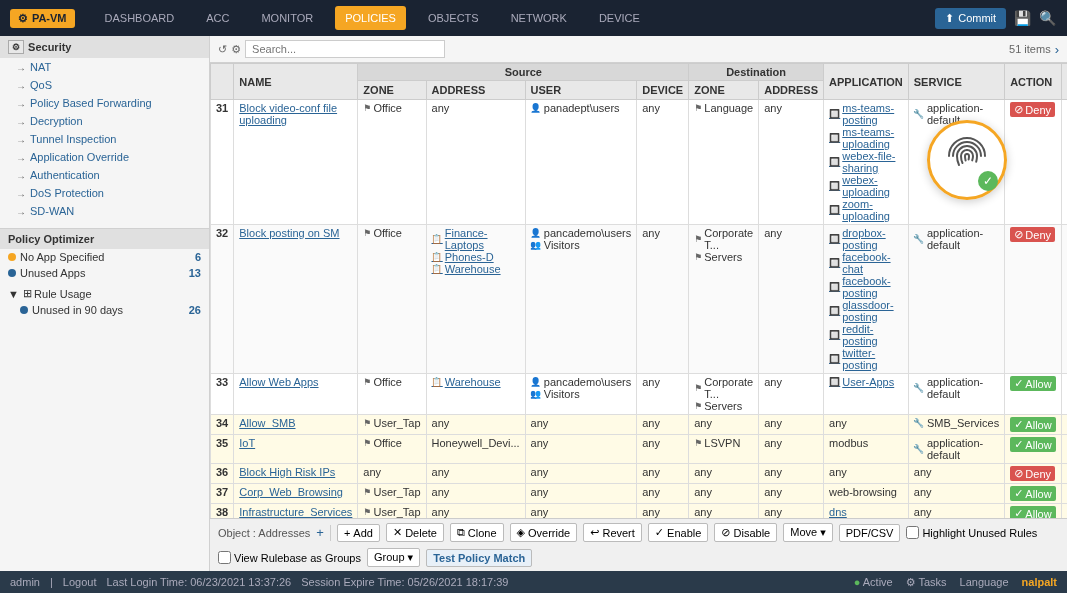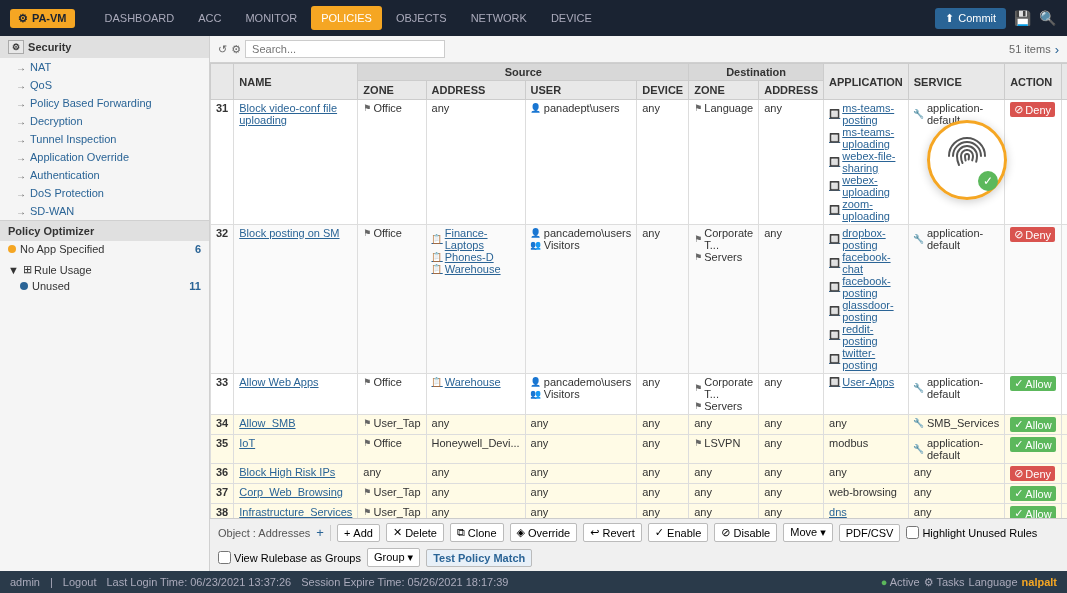--- a/index.html
+++ b/index.html
@@ -20,21 +20,21 @@
       font-weight: bold;
       font-size: 12px;
       padding: 3px 8px;
       border-radius: 3px;
       display: flex;
       align-items: center;
       gap: 4px;
     }
     .nav-items {
       display: flex;
-      gap: 4px;
+      gap: 12px;
       flex: 1;
     }
     .nav-item {
       color: #aab;
       padding: 6px 10px;
       cursor: pointer;
       font-size: 11px;
       border-radius: 2px;
     }
     .nav-item.active {
@@ -94,20 +94,21 @@
       color: #2a6496;
       cursor: pointer;
       display: flex;
       align-items: center;
       gap: 4px;
       font-size: 11px;
     }
     .sidebar-item .icon { color: #666; font-size: 10px; }
 
     .policy-optimizer {
+      margin-top: 8px;
       border-top: 1px solid #d0d0d0;
     }
     .po-title {
       background: #e0e0e0;
       padding: 4px 8px;
       font-weight: bold;
       font-size: 11px;
       color: #333;
     }
     .po-item {
@@ -385,35 +386,42 @@
         <div class="po-title">
           <span>Policy Optimizer</span>
         </div>
         <div class="po-item">
           <div class="po-item-left">
             <span class="dot-orange"></span>
             <span>No App Specified</span>
           </div>
           <span class="po-count">6</span>
         </div>
+        <div class="po-item">
+          <div class="po-item-left">
+            <span class="dot-blue"></span>
+            <span>Unused Apps</span>
+          </div>
+          <span class="po-count">13</span>
+        </div>
         <div class="po-item" style="margin-top:4px;">
           <div class="po-item-left">
             <span>▼</span>
             <span style="display:flex;align-items:center;gap:2px;">
               <span>⊞</span>
               <span>Rule Usage</span>
             </span>
           </div>
         </div>
         <div class="po-sub">
           <div class="po-item-left">
             <span class="dot-blue"></span>
-            <span>Unused</span>
+            <span>Unused in 90 days</span>
           </div>
-          <span class="po-count">11</span>
+          <span class="po-count">26</span>
         </div>
       </div>
     </div>
 
     <div class="content-area">
 
       <div class="content-toolbar">
         <span style="cursor:pointer; color:#666;">↺</span>
         <span style="cursor:pointer; color:#666;">⚙</span>
         <input class="search-box" type="text" placeholder="Search..." style="">
@@ -777,21 +785,21 @@
       </div>
     </div>
   </div>
 
   <div class="status-bar">
     <span>admin</span>
     <span>|</span>
     <span style="cursor:pointer; color:#aab;">Logout</span>
     <span>Last Login Time: 06/23/2021 13:37:26</span>
     <span>Session Expire Time: 05/26/2021 18:17:39</span>
-    <span style="margin-left:auto; display:flex; gap:4px;">
+    <span style="margin-left:auto; display:flex; gap:13px;">
       <span class="active">● <span>Active</span></span>
       <span style="cursor:pointer;">⚙ <span>Tasks</span></span>
       <span style="cursor:pointer;"><span>Language</span></span>
       <span style="color:#f5a623; font-weight:bold;">nalpalt</span>
     </span>
   </div>
 
   <div class="fingerprint-overlay">
     <div style="text-align:center;">
       <div class="fingerprint-icon">

